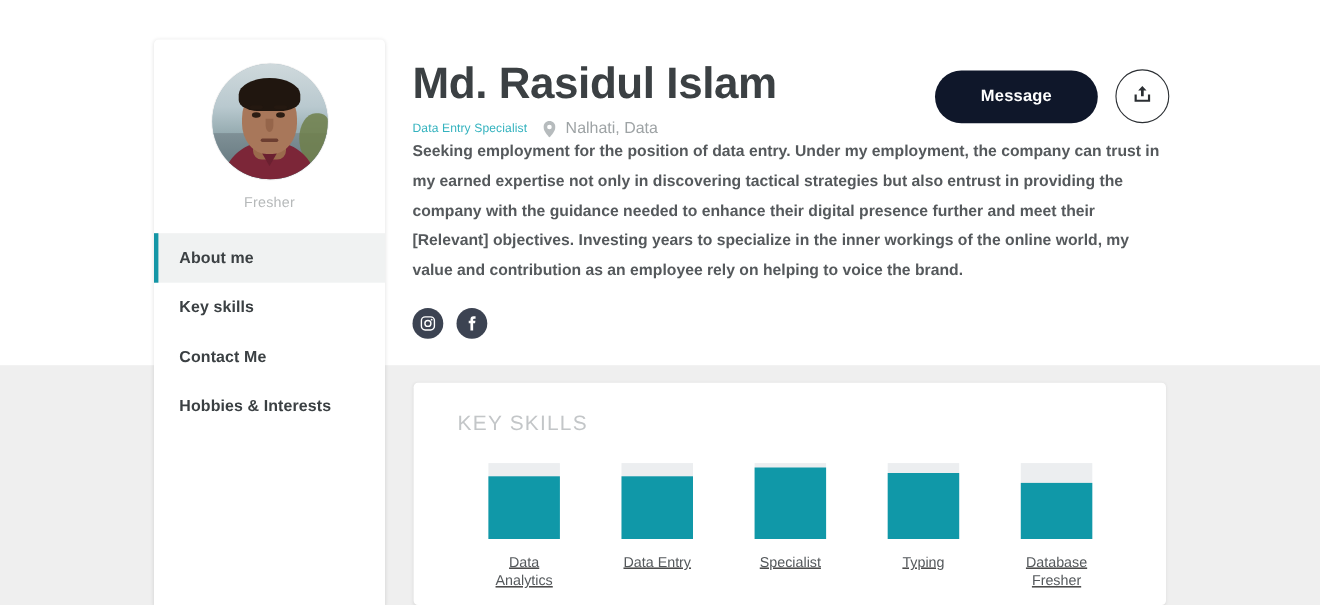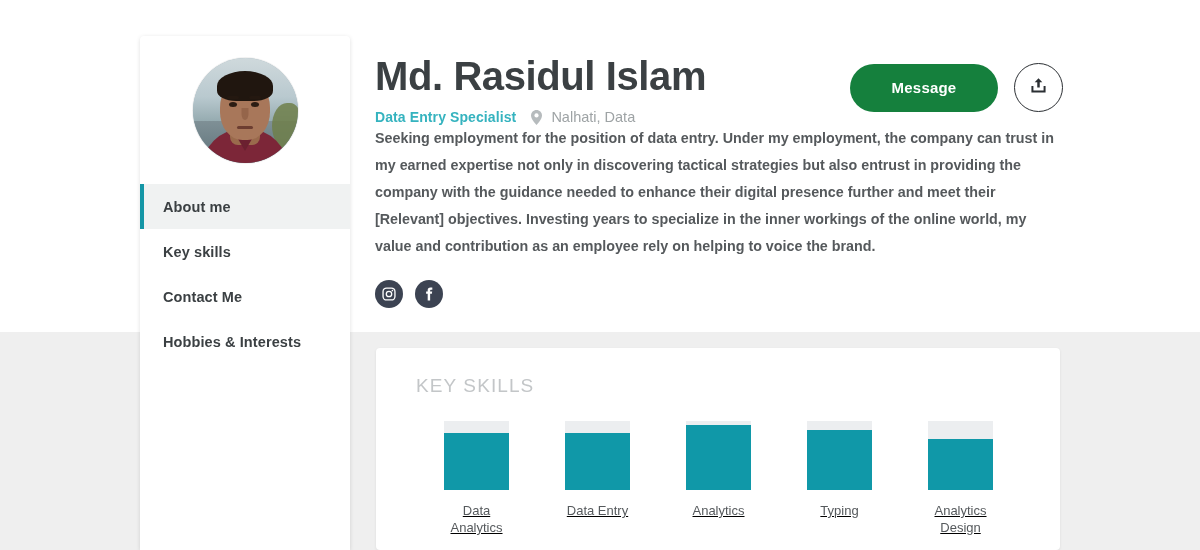--- a/index.html
+++ b/index.html
@@ -163,22 +163,22 @@
     line-height: 1.08;
   }
 
   #meta-row {
     margin-top: 11px;
     display: flex;
     align-items: center;
     gap: 9px;
   }
   #job-title {
-    font-size: 14px;
-    font-weight: 700;
+    font-size: 11px;
+    font-weight: 400;
     color: #35b3bf;
     letter-spacing: .1px;
   }
   #pin-icon {
     display: inline-flex;
     margin-left: 6px;
   }
   #location {
     font-size: 14.5px;
     color: #9ea3a5;
@@ -211,21 +211,21 @@
   #actions {
     position: absolute;
     left: 850px; top: 63px;
     display: flex;
     align-items: center;
     gap: 16px;
   }
   #message-button {
     width: 148px; height: 48px;
     border-radius: 24px;
-    background: #15803d;
+    background: #0f172a;
     color: #ffffff;
     font-size: 15px;
     font-weight: 700;
     border: none;
     cursor: pointer;
     letter-spacing: .2px;
     font-family: "Liberation Sans", sans-serif;
   }
   #share-button {
     width: 49px; height: 49px;
@@ -310,20 +310,21 @@
       <div class="shirt-v"></div>
       <div class="face"></div>
       <div class="hair"></div>
       <div class="brow l"></div>
       <div class="brow r"></div>
       <div class="eye l"></div>
       <div class="eye r"></div>
       <div class="nose"></div>
       <div class="mouth"></div>
     </div>
+    <div id="avatar-caption">Fresher</div>
   </div>
 
   <nav id="nav">
     <div class="nav-item active">
       <span>About me</span>
     </div>
     <div class="nav-item">
       <span>Key skills</span>
     </div>
     <div class="nav-item">
@@ -393,28 +394,28 @@
     <div class="bar-col">
       <div class="bar-track">
         <div class="bar-fill" style="height: 83%;"></div>
       </div>
       <div class="bar-label">Data Entry</div>
     </div>
     <div class="bar-col">
       <div class="bar-track">
         <div class="bar-fill" style="height: 94%;"></div>
       </div>
-      <div class="bar-label">Analytics</div>
+      <div class="bar-label">Specialist</div>
     </div>
     <div class="bar-col">
       <div class="bar-track">
         <div class="bar-fill" style="height: 87%;"></div>
       </div>
       <div class="bar-label">Typing</div>
     </div>
     <div class="bar-col">
       <div class="bar-track">
         <div class="bar-fill" style="height: 74%;"></div>
       </div>
-      <div class="bar-label">Analytics Design</div>
+      <div class="bar-label">Database Fresher</div>
     </div>
   </div>
 </section>
 
 </body></html>

